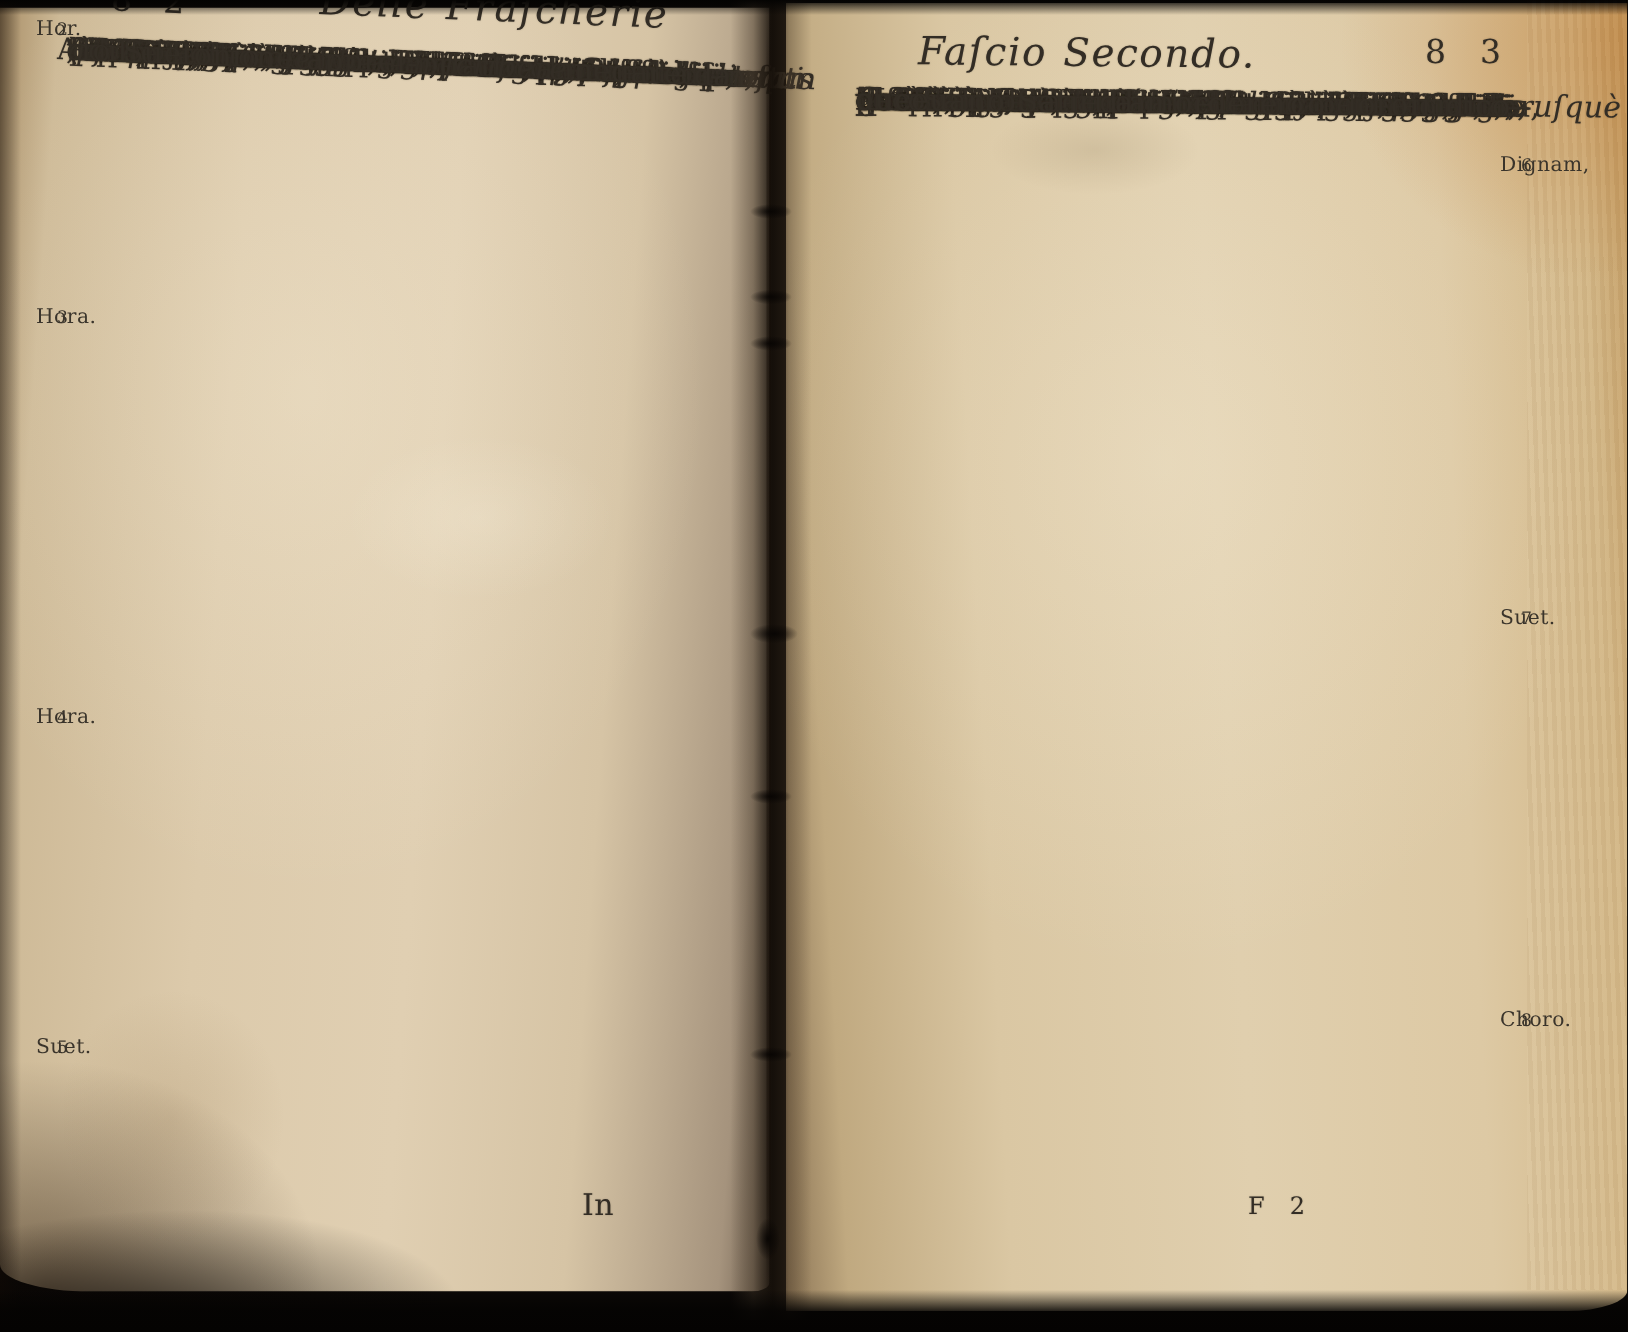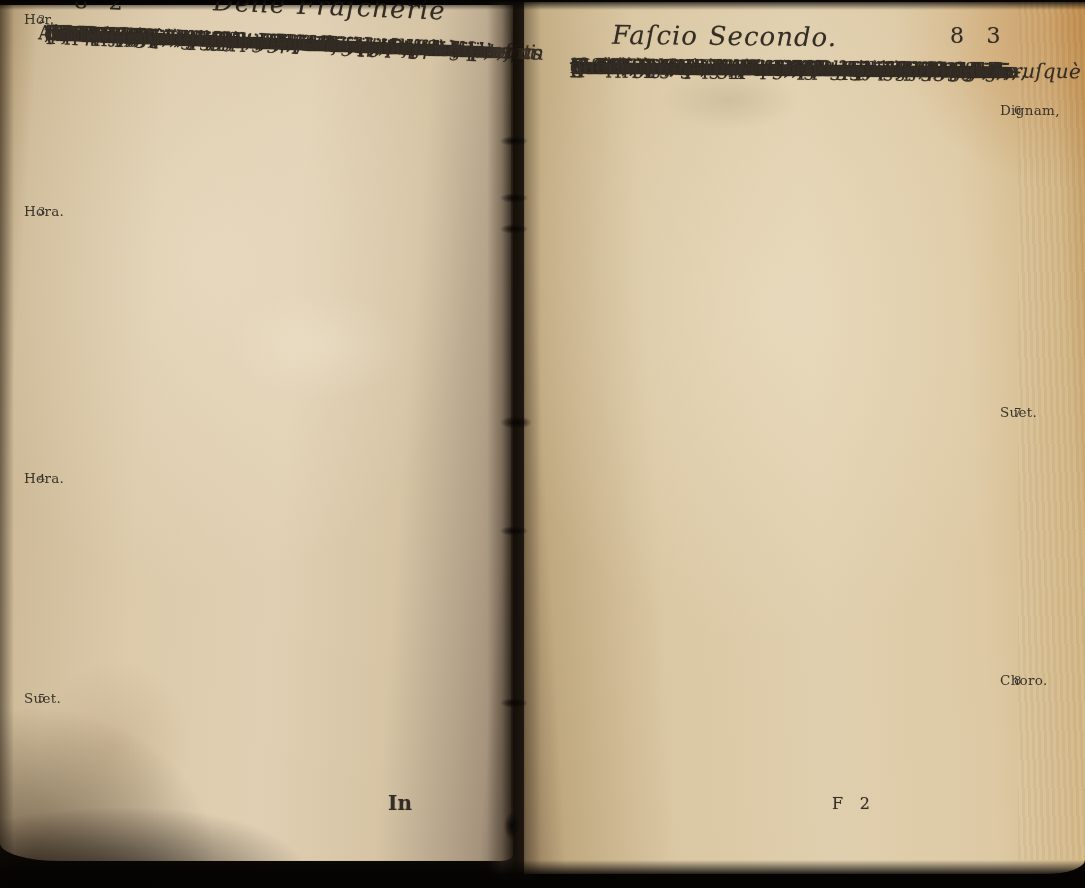--- a/index.html
+++ b/index.html
@@ -39,21 +39,21 @@
   .tl{position:relative;white-space:nowrap;}
   .tl.between{display:flex;justify-content:space-between;width:416px;white-space:nowrap;}
   .it{font-style:italic;}
   .ro{font-style:normal;}
   .sup{font-size:12px;vertical-align:7px;margin-right:5px;font-style:normal;}
 
   .pnum-left{left:74px;top:-11px;font-size:22px;letter-spacing:6px;transform:skewY(2.3deg);}
   .rtitle-left{left:213px;top:-9px;font-size:26px;font-style:italic;letter-spacing:1px;transform:skewY(2.3deg);}
   .rtitle-right{left:612px;top:21px;font-size:26px;font-style:italic;letter-spacing:1px;transform:skewY(0.6deg);}
   .pnum-right{left:950px;top:23px;font-size:22px;letter-spacing:7px;}
-  .catchword{left:388px;top:791px;font-size:20px;font-weight:bold;}
+  .catchword{left:388px;top:791px;font-size:20px;}
   .signature{left:832px;top:794px;font-size:16px;letter-spacing:5px;}
 
   
   .mnotes{top:0;left:0;width:0;height:0;}
   .mnote{width:60px;text-align:center;font-size:13.5px;color:#3a342b;line-height:13px;}
   .mnotes-left .mnote{left:24px;}
   .mnotes-right .mnote{left:1000px;}
   .mnum{display:block;font-size:11.5px;margin-left:14px;}
   .mlab{display:block;letter-spacing:.3px;}
 

